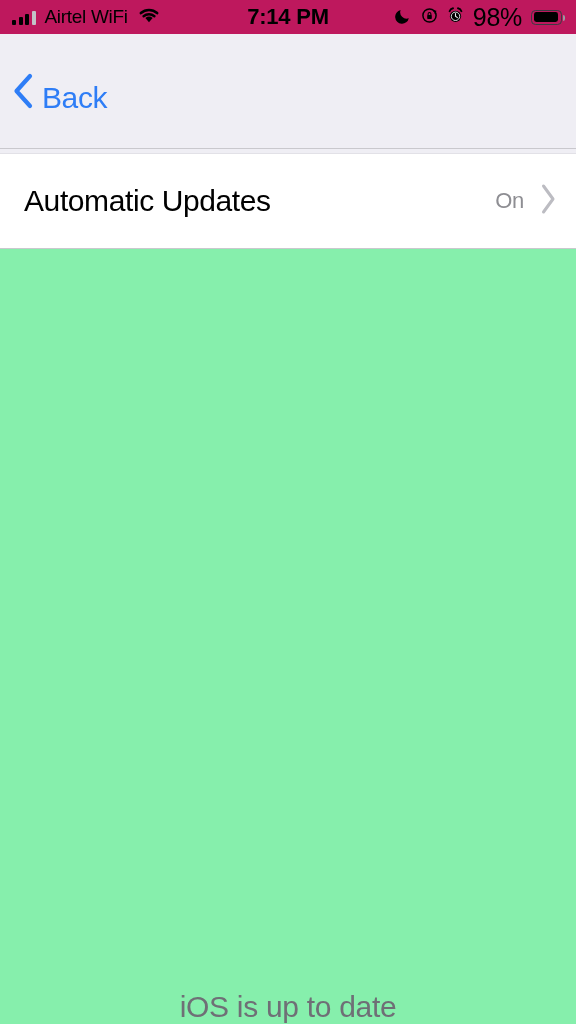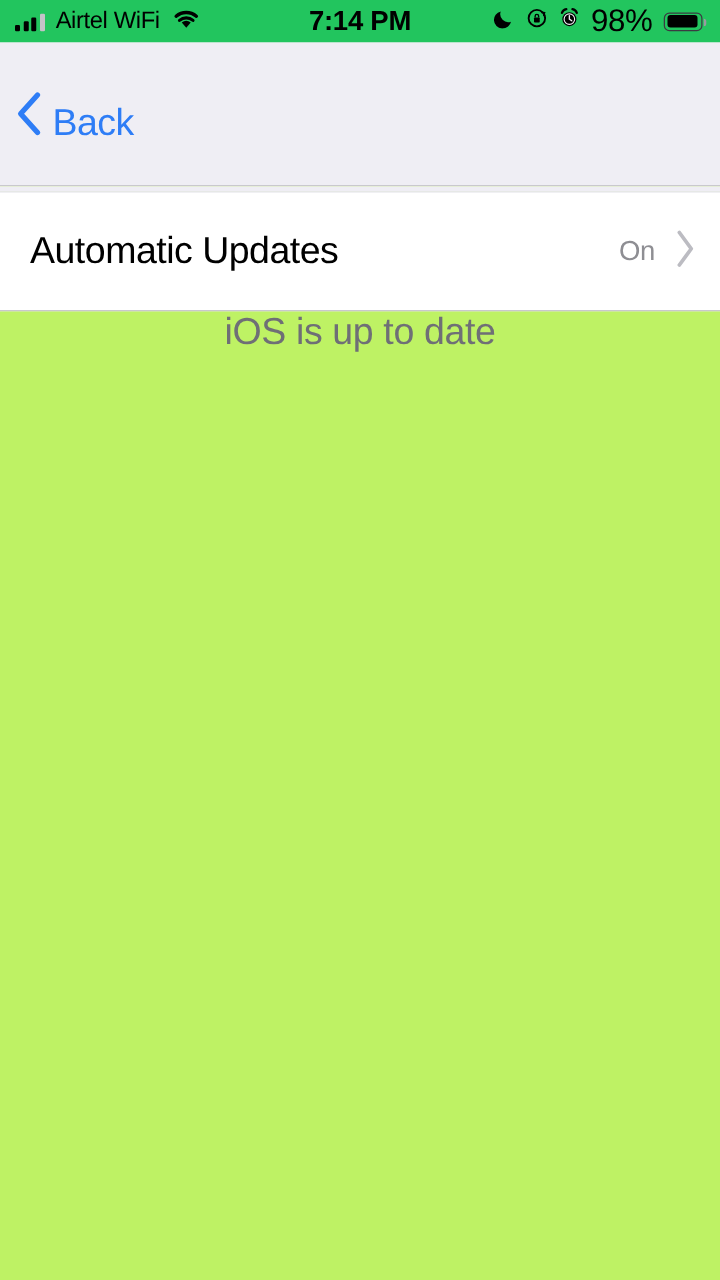--- a/index.html
+++ b/index.html
@@ -20,21 +20,21 @@
     height: 1024px;
     background: #efeef4;
     display: flex;
     flex-direction: column;
   }
 
   
   .status-bar {
     height: 34px;
     flex: 0 0 34px;
-    background: #22c55e;
+    background: #be185d;
     display: flex;
     align-items: center;
     padding: 0 14px 0 12px;
     box-sizing: border-box;
     position: relative;
   }
   .status-left {
     display: flex;
     align-items: center;
     gap: 9px;
@@ -161,21 +161,21 @@
     font-size: 27px;
     font-weight: bold;
     color: #000;
     letter-spacing: -0.3px;
   }
 
   
   .content {
     flex: 1 1 auto;
     position: relative;
-    background: #bef264;
+    background: #86efac;
     display: flex;
     flex-direction: column;
   }
   .section-gap {
     height: 4px;
     background: #efeef4;
   }
   .settings-row {
     height: 96px;
     background: #ffffff;
@@ -197,23 +197,22 @@
     font-size: 22px;
     color: #8e8e93;
     letter-spacing: -0.3px;
     margin-right: 14px;
   }
   .chevron-right { display: block; }
 
   .status-message-area {
     flex: 1 1 auto;
     display: flex;
-    align-items: flex-start;
+    align-items: flex-end;
     justify-content: center;
-    padding-bottom: 110px;
     box-sizing: border-box;
   }
   .status-message {
     font-size: 30px;
     color: #6f6f76;
     letter-spacing: -0.3px;
     text-align: center;
   }
 </style>
 </head>

